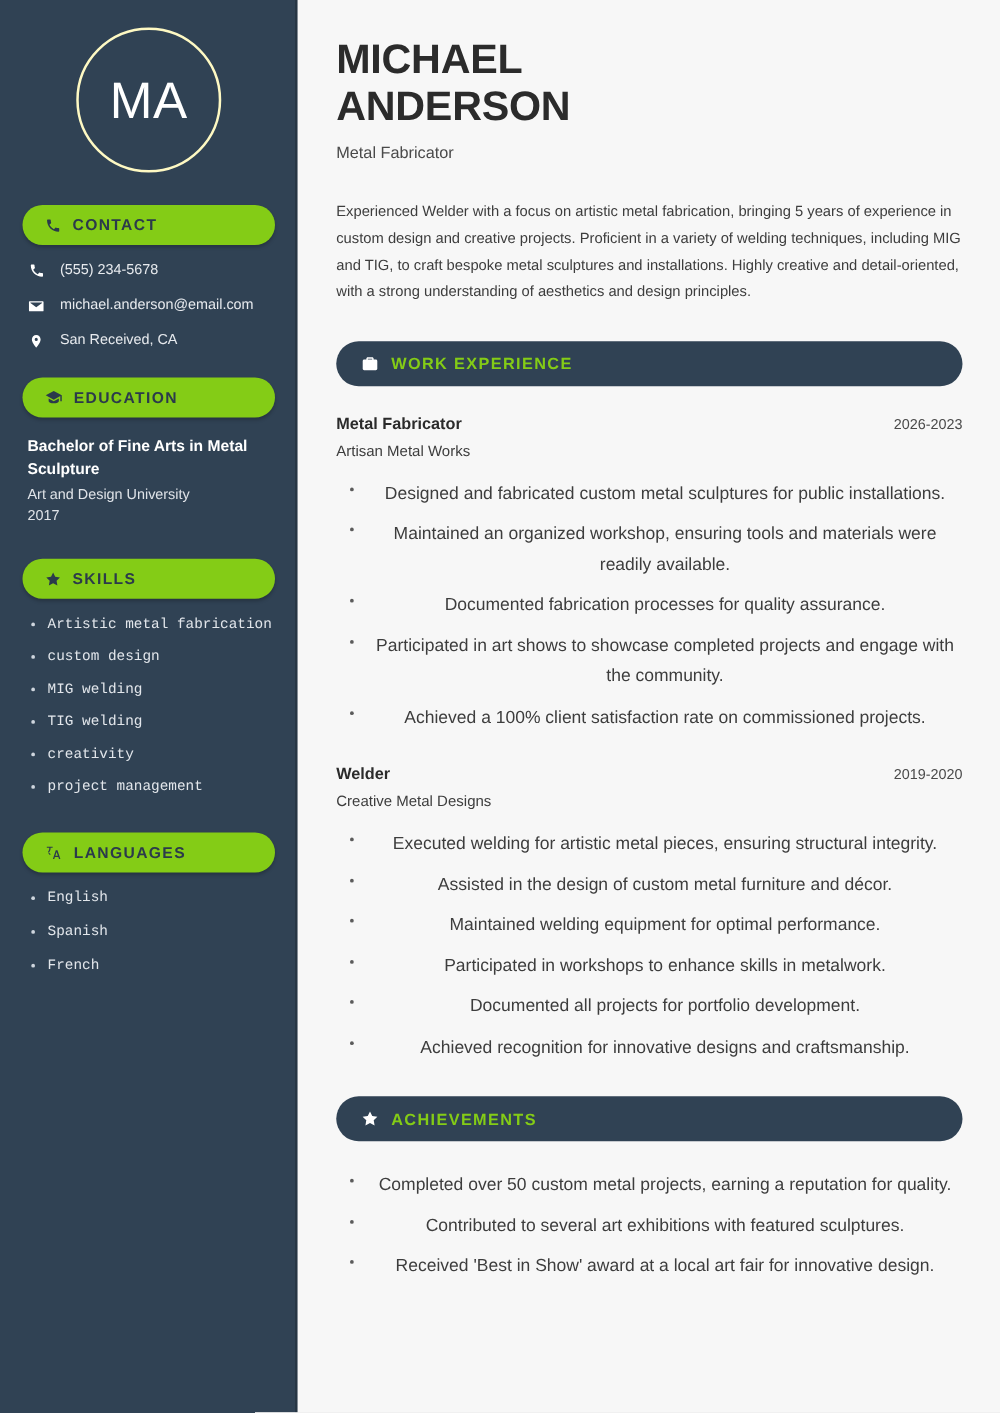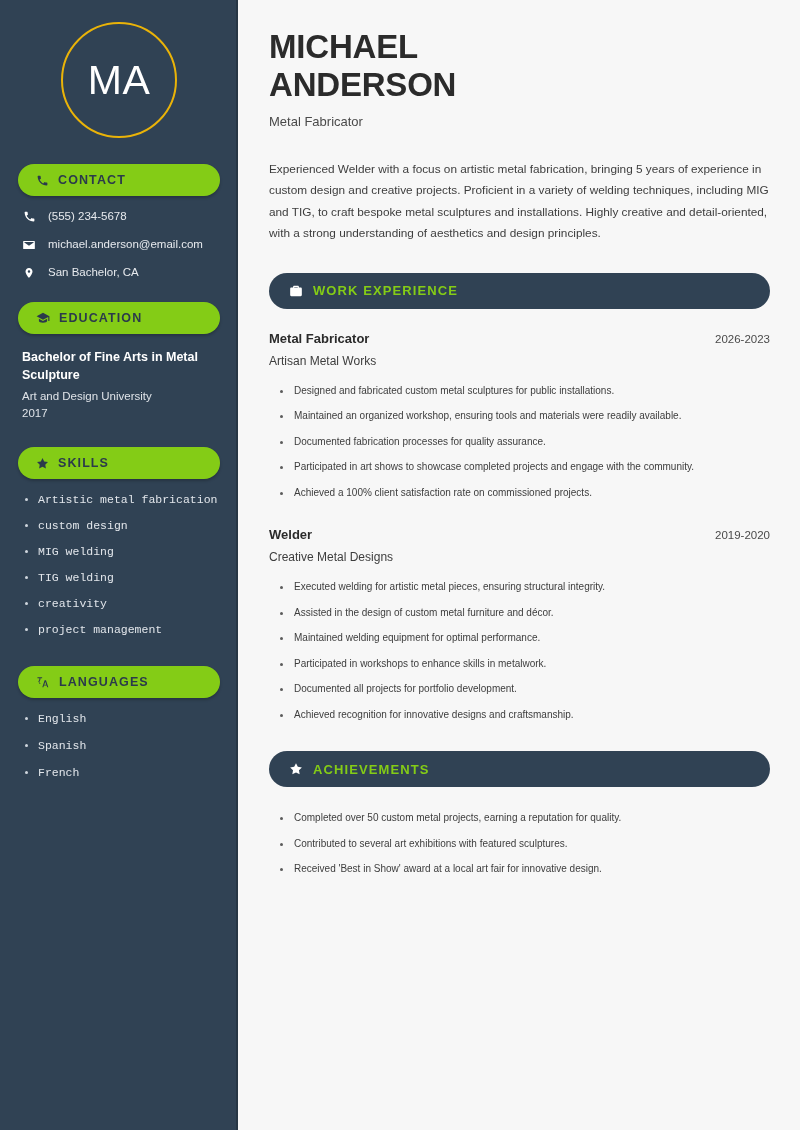--- a/index.html
+++ b/index.html
@@ -39,21 +39,21 @@
   .avatar-wrap {
     display: flex;
     justify-content: center;
     padding-top: 22px;
     padding-bottom: 26px;
   }
   .avatar {
     width: 116px;
     height: 116px;
     border-radius: 50%;
-    border: 2px solid #eab308;
+    border: 2px solid #fef9c3;
     display: flex;
     align-items: center;
     justify-content: center;
     font-size: 41px;
     font-weight: 400;
     letter-spacing: 0.5px;
     color: #ffffff;
     line-height: 1;
   }
 
@@ -206,25 +206,26 @@
   }
 
   .main-ul {
     list-style: none;
     margin: 14px 0 0 0;
     padding: 0 0 0 11px;
   }
   .main-ul li {
     position: relative;
     padding-left: 14px;
-    font-size: 10px;
+    font-size: 14px;
     color: #3d3d3d;
     line-height: 1.75;
     margin-bottom: 8px;
     max-width: 490px;
+    text-align: center;
   }
   .main-ul li::before {
     content: "";
     position: absolute;
     left: 0;
     top: 8px;
     width: 3px;
     height: 3px;
     border-radius: 50%;
     background: #5b5b5b;
@@ -270,21 +271,21 @@
           </svg>
         </span>
         <span>michael.anderson@email.com</span>
       </div>
       <div class="contact-row">
         <span class="ic">
           <svg width="12" height="14" viewBox="0 0 24 24" fill="#ffffff">
             <path d="M12 2C8.1 2 5 5.1 5 9c0 5.2 7 13 7 13s7-7.8 7-13c0-3.9-3.1-7-7-7zm0 9.5A2.5 2.5 0 1 1 12 6.5a2.5 2.5 0 0 1 0 5z"></path>
           </svg>
         </span>
-        <span>San Bachelor, CA</span>
+        <span>San Received, CA</span>
       </div>
     </div>
 
     <div class="pill">
       <span class="ic">
         <svg width="14" height="14" viewBox="0 0 24 24" fill="#2b3a4b">
           <path d="M12 3 1 9l11 6 9-4.9V17h2V9L12 3zM5 13.2V17c0 1.7 3.1 3 7 3s7-1.3 7-3v-3.8l-7 3.8-7-3.8z"></path>
         </svg>
       </span>
       <span>EDUCATION</span>

